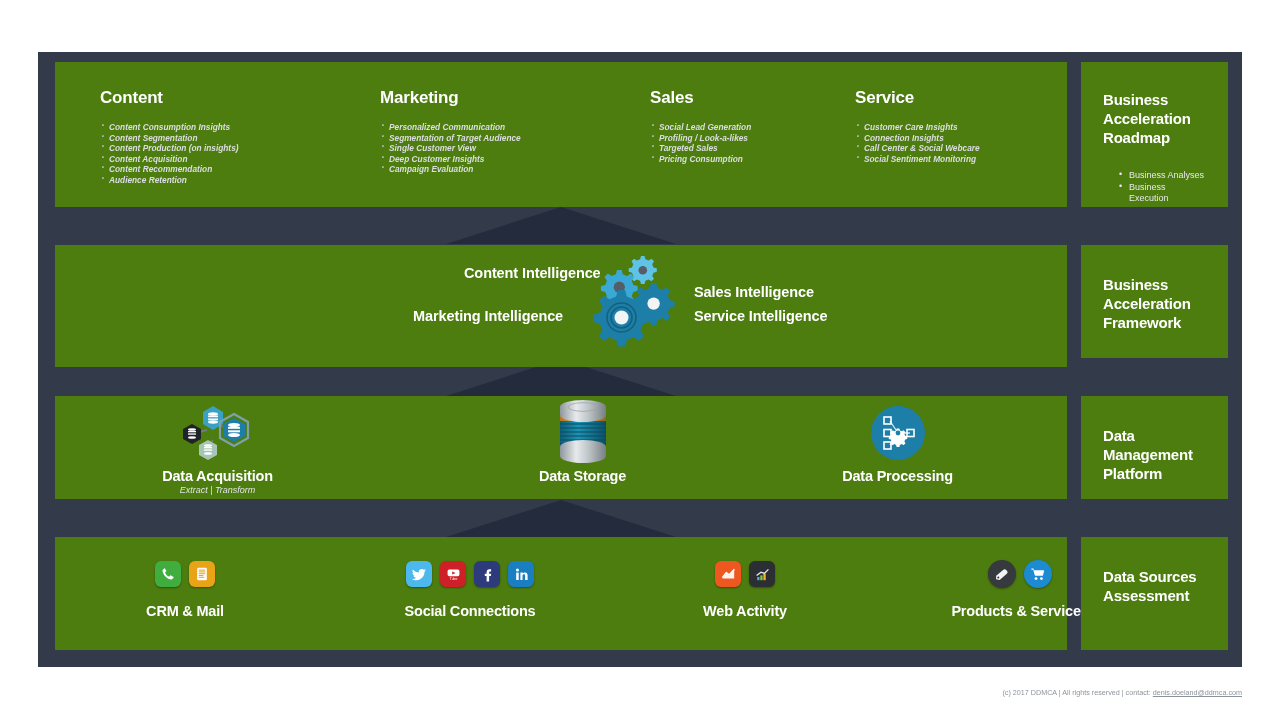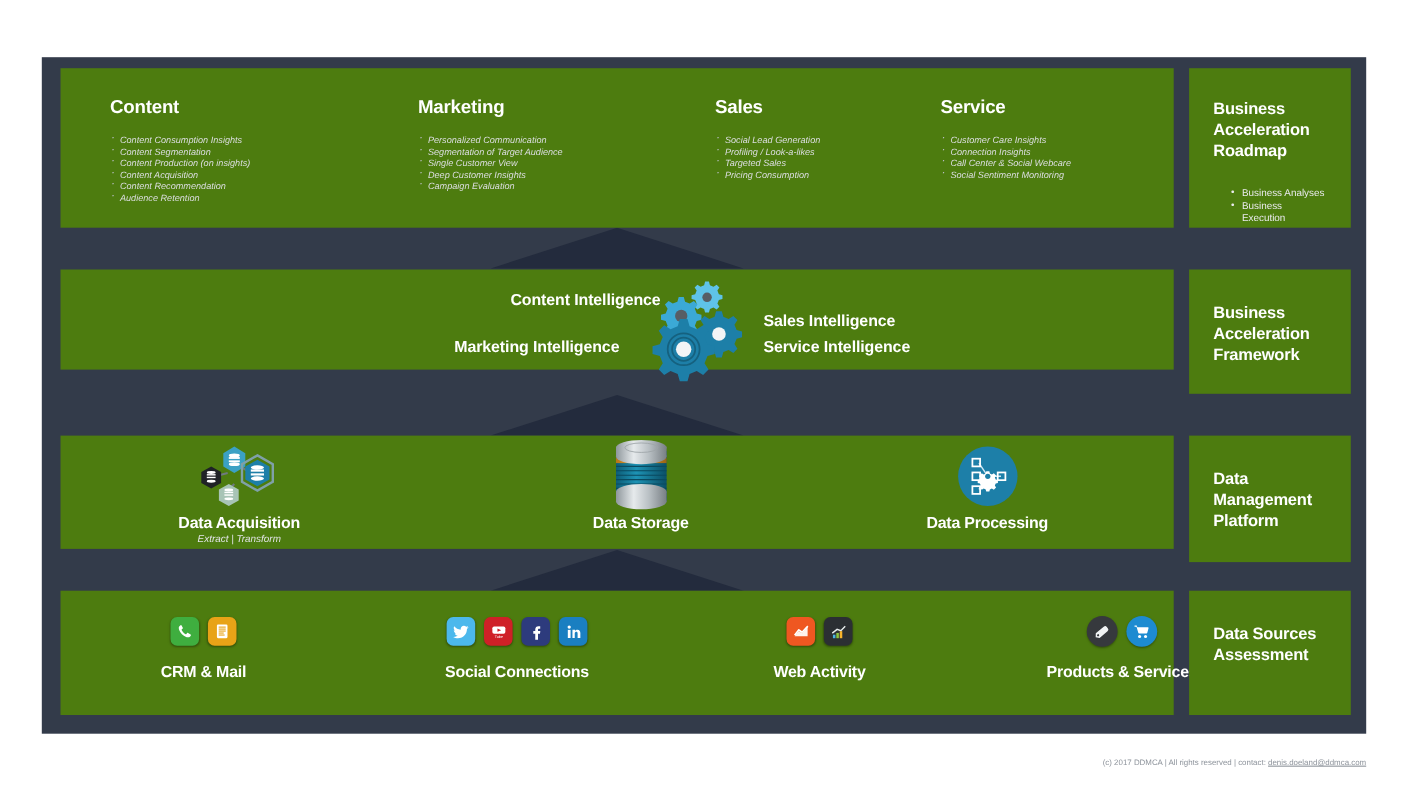--- a/index.html
+++ b/index.html
@@ -15,28 +15,28 @@
   .frame{
     position:absolute;left:38px;top:52px;width:1204px;height:615px;
     background:#333b4a;
   }
 
   
   .panel{position:absolute;background:#4d7c0f;}
 
   
   #band-top      {left:55px;  top:62px;  width:1012px; height:145px;}
-  #band-intel    {left:55px;  top:245px; width:1012px; height:91px;}
+  #band-intel    {left:55px;  top:245px; width:1012px; height:122px;}
   #band-dmp      {left:55px;  top:396px; width:1012px; height:103px;}
   #band-sources  {left:55px;  top:537px; width:1012px; height:113px;}
 
   
   #rail-roadmap  {left:1081px;top:62px;  width:147px;  height:145px;}
   #rail-framework{left:1081px;top:245px; width:147px;  height:113px;}
-  #rail-dmp      {left:1081px;top:396px; width:147px;  height:115px;text-decoration:underline;}
+  #rail-dmp      {left:1081px;top:396px; width:147px;  height:103px;text-decoration:underline;}
   #rail-sources  {left:1081px;top:537px; width:147px;  height:113px;}
 
   .rail-title{
     position:absolute;left:22px;top:28px;right:10px;
     color:#ffffff;font-weight:bold;font-size:15px;line-height:19px;
     letter-spacing:-0.2px;
   }
   #rail-framework .rail-title,#rail-dmp .rail-title,#rail-sources .rail-title{top:30px;}
   .rail-list{
     position:absolute;left:22px;top:92px;right:6px;
@@ -54,21 +54,21 @@
   .col{position:absolute;top:26px;}
   #col-content  {left:45px; width:300px;}
   #col-marketing{left:325px;width:300px;}
   #col-sales    {left:595px;width:250px;}
   #col-service  {left:800px;width:260px;}
 
   .col-title{
     color:#ffffff;font-weight:bold;font-size:17px;line-height:20px;margin:0 0 14px 0;
     letter-spacing:-0.2px;
   }
-  .col-list{margin:0;padding:0;list-style:none;}
+  .col-list{margin:0;padding:0;list-style:none;font-weight:bold;}
   .col-list li{
     color:#dcdee1;font-size:8.3px;line-height:10.6px;font-style:italic;
     padding-left:9px;position:relative;white-space:nowrap;
   }
   .col-list li:before{
     content:"\00B7";position:absolute;left:1px;top:-2px;color:#b9bdc3;font-size:11px;
   }
 
   
   .connector{

